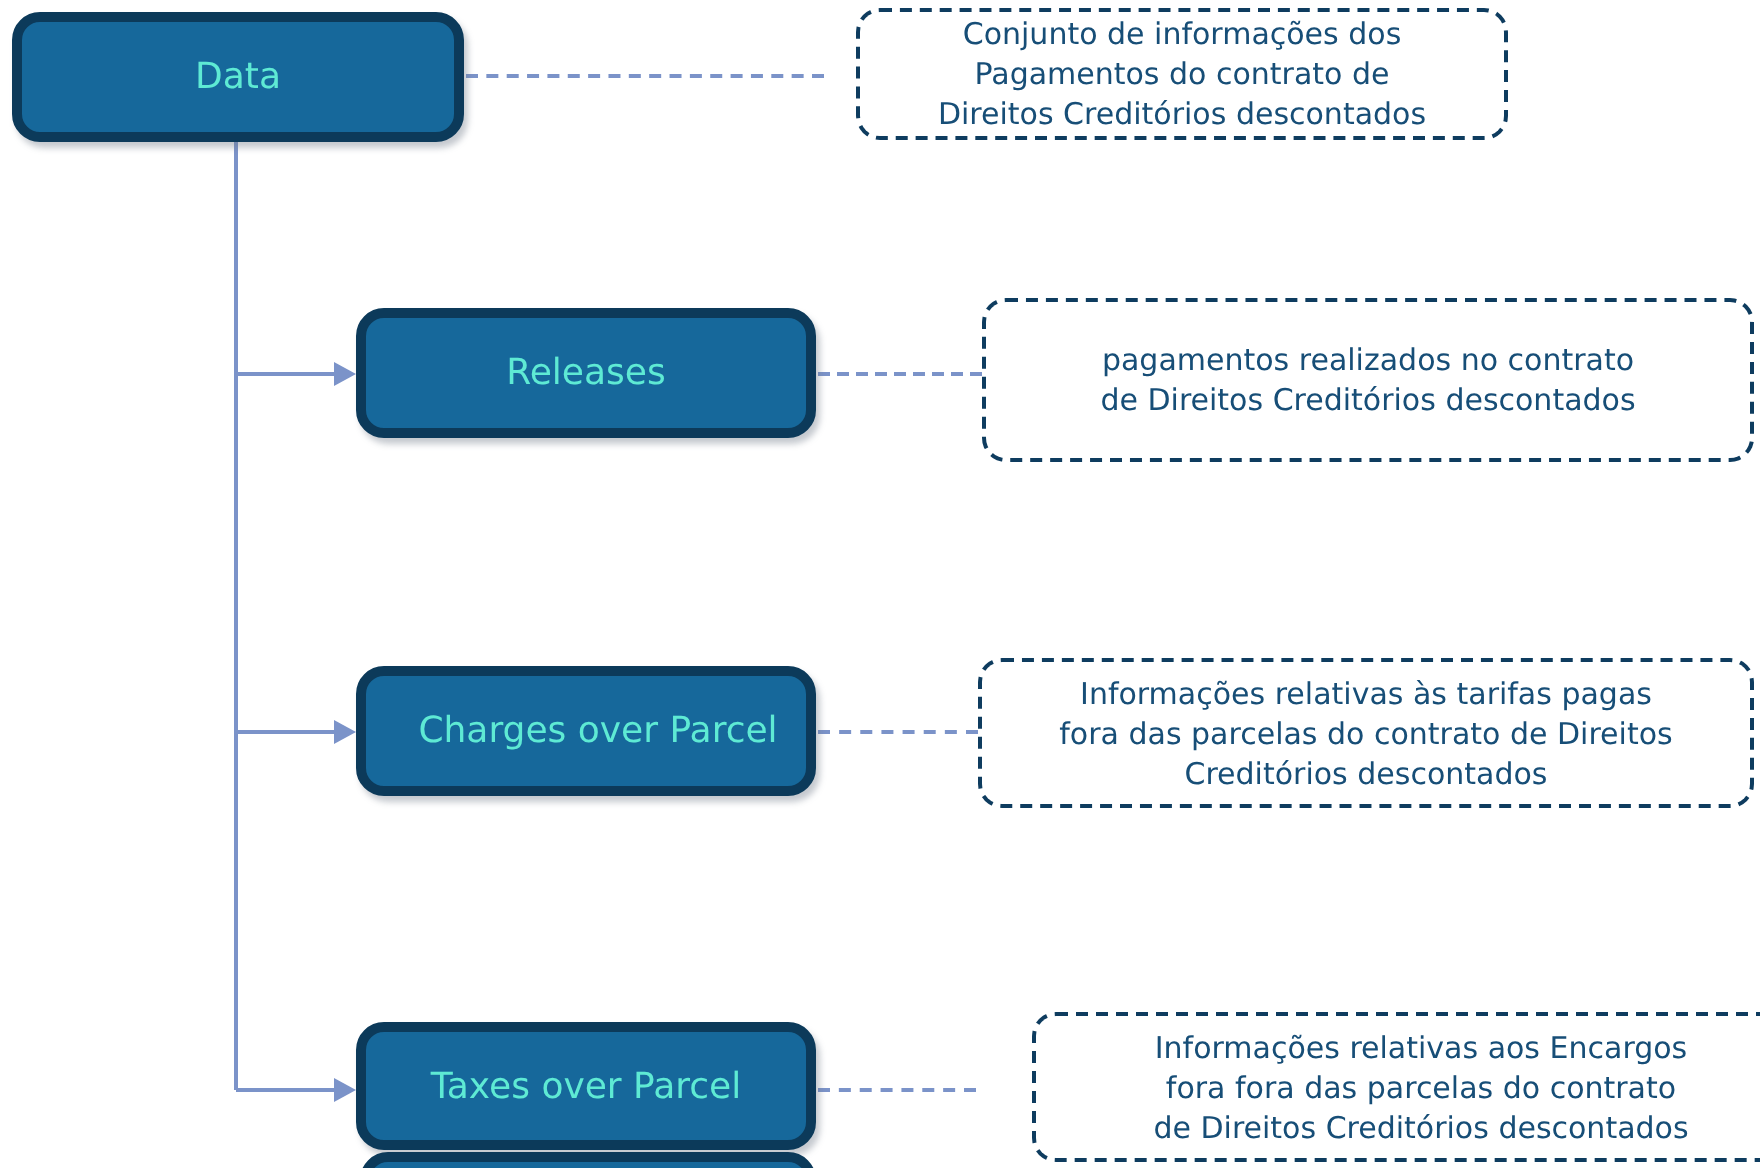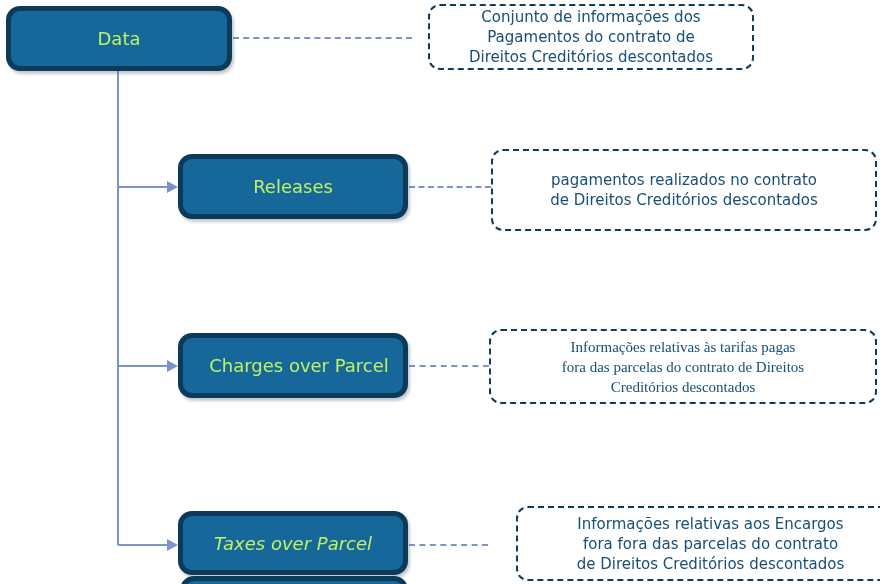--- a/index.html
+++ b/index.html
@@ -15,53 +15,53 @@
     overflow: hidden;
     background: #ffffff;
   }
   
   .node {
     position: absolute;
     box-sizing: border-box;
     background: #16689B;
     border: 5px solid #0C3A5A;
     border-radius: 14px;
-    color: #bef264;
+    color: #5eead4;
     font-size: 18px;
     display: flex;
     align-items: center;
     justify-content: center;
     box-shadow: 2px 3px 3px rgba(110, 120, 135, 0.40);
     text-align: center;
   }
   .node-data      { left: 6px;   top: 6px;   width: 226px; height: 65px; }
   .node-releases  { left: 178px; top: 154px; width: 230px; height: 65px; }
   .node-charges   { left: 178px; top: 333px; width: 230px; height: 65px; padding-left: 12px; }
-  .node-taxes     { left: 178px; top: 511px; width: 230px; height: 64px; font-style: italic; }
+  .node-taxes     { left: 178px; top: 511px; width: 230px; height: 64px; }
   .node-truncated { left: 180px; top: 576px; width: 228px; height: 40px;
                     border-radius: 14px 14px 0 0; box-shadow: none; }
 
   
   .note {
     position: absolute;
     box-sizing: border-box;
     border: 2px dashed #0E3C5F;
     border-radius: 12px;
     color: #174E77;
     font-size: 15px;
     line-height: 20px;
     display: flex;
     align-items: center;
     justify-content: center;
     text-align: center;
     padding: 2px 4px;
   }
   .note-data     { left: 428px; top: 4px;   width: 326px; height: 66px; }
   .note-releases { left: 491px; top: 149px; width: 386px; height: 82px; }
-  .note-charges  { left: 489px; top: 329px; width: 388px; height: 75px; font-family: Liberation Serif, serif; }
+  .note-charges  { left: 489px; top: 329px; width: 388px; height: 75px; }
   .note-taxes    { left: 516px; top: 506px; width: 389px; height: 75px; }
 
   
   .vline { position: absolute; width: 2px; background: #7B93C9; }
   .hline { position: absolute; height: 2px; background: #7B93C9; }
   .dash  { position: absolute; height: 0; border-top: 2px dashed #7B93C9; }
   .arrow {
     position: absolute;
     width: 0; height: 0;
     border-top: 6px solid transparent;

